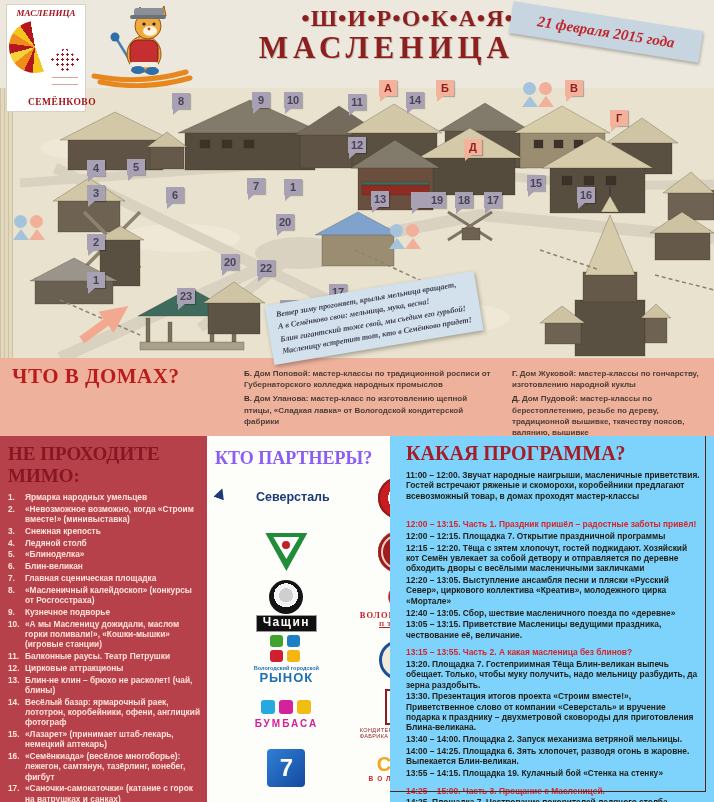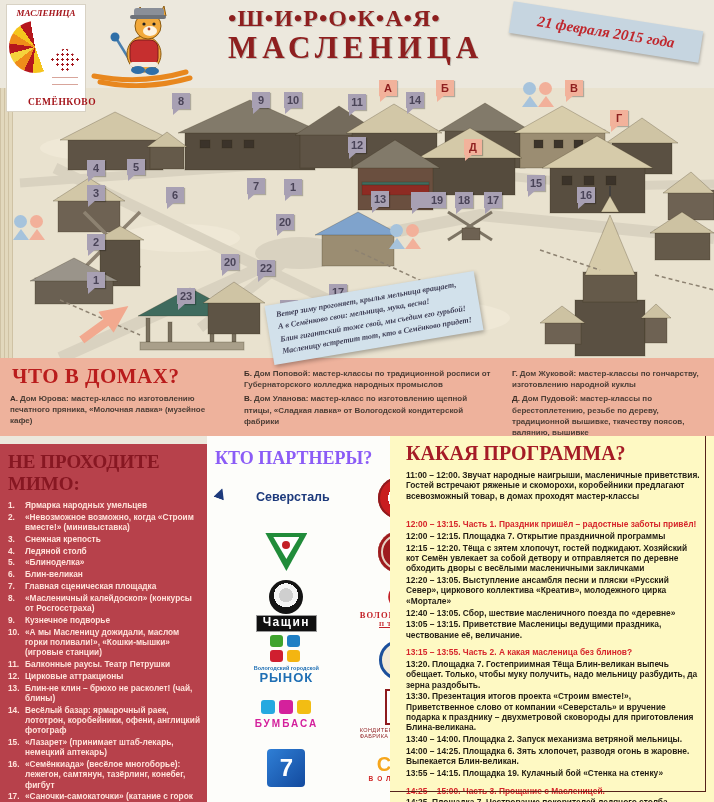--- a/index.html
+++ b/index.html
@@ -11,21 +11,21 @@
   .logo-box{position:absolute;left:6px;top:4px;width:78px;height:106px;background:#fff;border:1px solid #d8d2c4;z-index:5;}
   .logo-title{position:absolute;top:3px;left:0;width:100%;text-align:center;font:italic 700 9px "Liberation Serif",serif;color:#a5161c;}
   .logo-fan{position:absolute;left:2px;top:16px;width:52px;height:52px;border-radius:50%;
     background:conic-gradient(from 160deg,#f5c41e 0 25deg,#b5161c 25deg 45deg,#ef8c1a 45deg 72deg,#f5d23c 72deg 95deg,#b5161c 95deg 118deg,#ef8c1a 118deg 142deg,#f5c41e 142deg 165deg,#b5161c 165deg 190deg,#fff 190deg 360deg);}
   .logo-dots{position:absolute;right:5px;top:42px;width:30px;height:26px;
     clip-path:polygon(50% 0,100% 50%,50% 100%,0 50%);
     background:radial-gradient(#a5161c 1.1px,transparent 1.3px) 0 0/5px 5px;}
   .logo-lines{position:absolute;right:7px;top:72px;width:26px;height:6px;border-top:1px solid #d8a59b;border-bottom:1px solid #d8a59b;}
   .logo-sub{position:absolute;bottom:4px;left:0;width:100%;text-align:center;font:700 9.5px "Liberation Serif",serif;color:#a5161c;letter-spacing:.5px;padding-left:16px;}
   .cat{position:absolute;left:86px;top:2px;}
-  .title{position:absolute;left:228px;top:5px;width:286px;text-align:left;color:#8e1f1f;font-family:"Liberation Serif",serif;font-weight:700;}
+  .title{position:absolute;left:228px;top:5px;width:286px;text-align:right;color:#8e1f1f;font-family:"Liberation Serif",serif;font-weight:700;}
   .t1{font-size:24px;letter-spacing:1px;text-shadow:1px 1px 0 rgba(0,0,0,.18);}
   .t2{font-size:31px;letter-spacing:5px;line-height:1;text-shadow:1px 1px 0 rgba(0,0,0,.18);}
   .date-ribbon{position:absolute;right:12px;top:16px;width:192px;height:32px;background:#c6d5e0;
     transform:rotate(9deg);box-shadow:1px 2px 3px rgba(0,0,0,.25);
     display:flex;align-items:center;justify-content:center;
     font:italic 700 15px "Liberation Serif",serif;color:#c0272d;white-space:nowrap;}
 
   
   .map{position:absolute;left:0;top:88px;width:714px;height:270px;background:#e9e2cf;}
   .map-art{position:absolute;left:0;top:0;}
@@ -53,21 +53,21 @@
   
   .houses{position:absolute;left:0;top:358px;width:714px;height:78px;background:#eeb29c;display:flex;}
   .hcol{padding:4px 6px 0 10px;}
   .hcol1{width:218px;} .hcol2{width:252px;padding-top:10px;} .hcol3{flex:1;padding-top:10px;padding-right:12px;}
   .houses-heading{font:700 21px "Liberation Serif",serif;color:#b91c1c;margin:2px 0 4px 2px;letter-spacing:.5px;}
   .house-item{font:700 8px "Liberation Sans",sans-serif;color:#4c3e36;line-height:1.4;margin-bottom:3px;}
   .house-item b{color:#3b2d26;margin-right:2px;}
 
   
   .bottom{position:absolute;left:0;top:436px;width:714px;height:366px;display:flex;}
-  .attractions{width:215px;background:#b7414b;padding:5px 6px 0 8px;box-sizing:border-box;margin-top:8px;}
+  .attractions{width:215px;background:#b7414b;padding:5px 6px 0 8px;box-sizing:border-box;}
   .attr-heading{font:700 19px "Liberation Serif",serif;color:#871722;margin:2px 0 5px 0;}
   .attr{display:flex;font:700 8.3px "Liberation Sans",sans-serif;color:#ffe2da;line-height:1.24;margin-bottom:1.5px;}
   .attr .n{flex:none;width:17px;}
   .partners{width:183px;background:#fdfdfa;padding:4px 4px 0 6px;box-sizing:border-box;}
   .partners-heading{font:700 18px "Liberation Serif",serif;color:#8b5cf6;margin:8px 0 2px 2px;}
   .pgrid{display:grid;grid-template-columns:1fr 1fr;grid-auto-rows:54px;align-items:center;justify-items:center;}
   .partner{display:flex;flex-direction:column;align-items:center;justify-content:center;position:relative;}
   .plabel,.psub{line-height:1.1;}
   .logo-severstal{flex-direction:row;gap:30px;}
   .logo-severstal .plabel{color:#1d3a7c;font-weight:700;font-size:12.5px;}
@@ -97,21 +97,21 @@
     box-shadow:18px 0 0 #d4219c,36px 0 0 #f2bd13;}
   .logo-bumbasa .plabel{color:#d4219c;font-weight:800;font-size:10px;letter-spacing:2px;}
   .logo-konditer .plabel{width:24px;height:32px;border:2px solid #8e1b1e;color:#8e1b1e;background:#fff;
     font:italic 800 19px "Liberation Serif",serif;display:flex;align-items:center;justify-content:center;}
   .logo-konditer .psub{font-size:5.5px;color:#8e1b1e;margin-top:2px;text-transform:uppercase;letter-spacing:.4px;}
   .logo-seven .plabel{width:38px;height:38px;background:linear-gradient(135deg,#2f7fd6,#134a9e);color:#fff;
     font:800 24px "Liberation Sans",sans-serif;display:flex;align-items:center;justify-content:center;border-radius:4px;}
   .logo-sts .plabel{color:#f6a61c;font-weight:900;font-size:20px;letter-spacing:1px;}
   .logo-sts .psub{color:#d02828;font-size:6.5px;font-weight:700;letter-spacing:4px;}
 
-  .program{flex:1;background:#fef9c3;padding:4px 14px 0 16px;box-sizing:border-box;position:relative;}
+  .program{flex:1;background:#7dd3fc;padding:4px 14px 0 16px;box-sizing:border-box;position:relative;}
   .prog-heading{font:700 20px "Liberation Serif",serif;color:#a51c26;margin:2px 0 5px 0;}
   .prog-item{font:700 8.4px "Liberation Sans",sans-serif;color:#221d14;line-height:1.23;margin-bottom:1.5px;width:294px;}
   .prog-item.part{color:#d6252b;margin-top:7px;}
   .prog-item.lead{margin-bottom:18px;}
   .bline-v{position:absolute;right:8px;top:0;bottom:10px;width:1.5px;background:#55231a;}
   .bline-h{position:absolute;left:0;right:8px;bottom:10px;height:1.5px;background:#55231a;}
 </style>
 </head>
 <body>
 
@@ -298,24 +298,20 @@
     <div class="nl">Ветер зиму прогоняет, крылья мельница вращает,</div>
         <div class="nl">А в Семёнково свои: мельница, мука, весна!</div>
         <div class="nl">Блин гигантский тоже свой, мы съедим его гурьбой!</div>
         <div class="nl">Масленицу встретит тот, кто в Семёнково придет!</div>
       </div>
   </div>
 
   <section class="houses">
     <div class="hcol hcol1">
       <div class="houses-heading">ЧТО В ДОМАХ?</div>
-      <div>
-
-      <div class="house-item"><b>А.</b><span>Дом Юрова: мастер-класс по изготовлению печатного пряника, «Молочная лавка» (музейное кафе)</span></div>
-        </div>
     </div>
     <div class="hcol hcol2">
 
     <div class="house-item"><b>Б.</b><span>Дом Поповой: мастер-классы по традиционной росписи от Губернаторского колледжа народных промыслов</span></div>
         <div class="house-item"><b>В.</b><span>Дом Уланова: мастер-класс по изготовлению щепной птицы, «Сладкая лавка» от Вологодской кондитерской фабрики</span></div>
       </div>
     <div class="hcol hcol3">
 
     <div class="house-item"><b>Г.</b><span>Дом Жуковой: мастер-классы по гончарству, изготовлению народной куклы</span></div>
         <div class="house-item"><b>Д.</b><span>Дом Пудовой: мастер-классы по берестоплетению, резьбе по дереву, традиционной вышивке, ткачеству поясов, валянию, вышивке</span></div>

